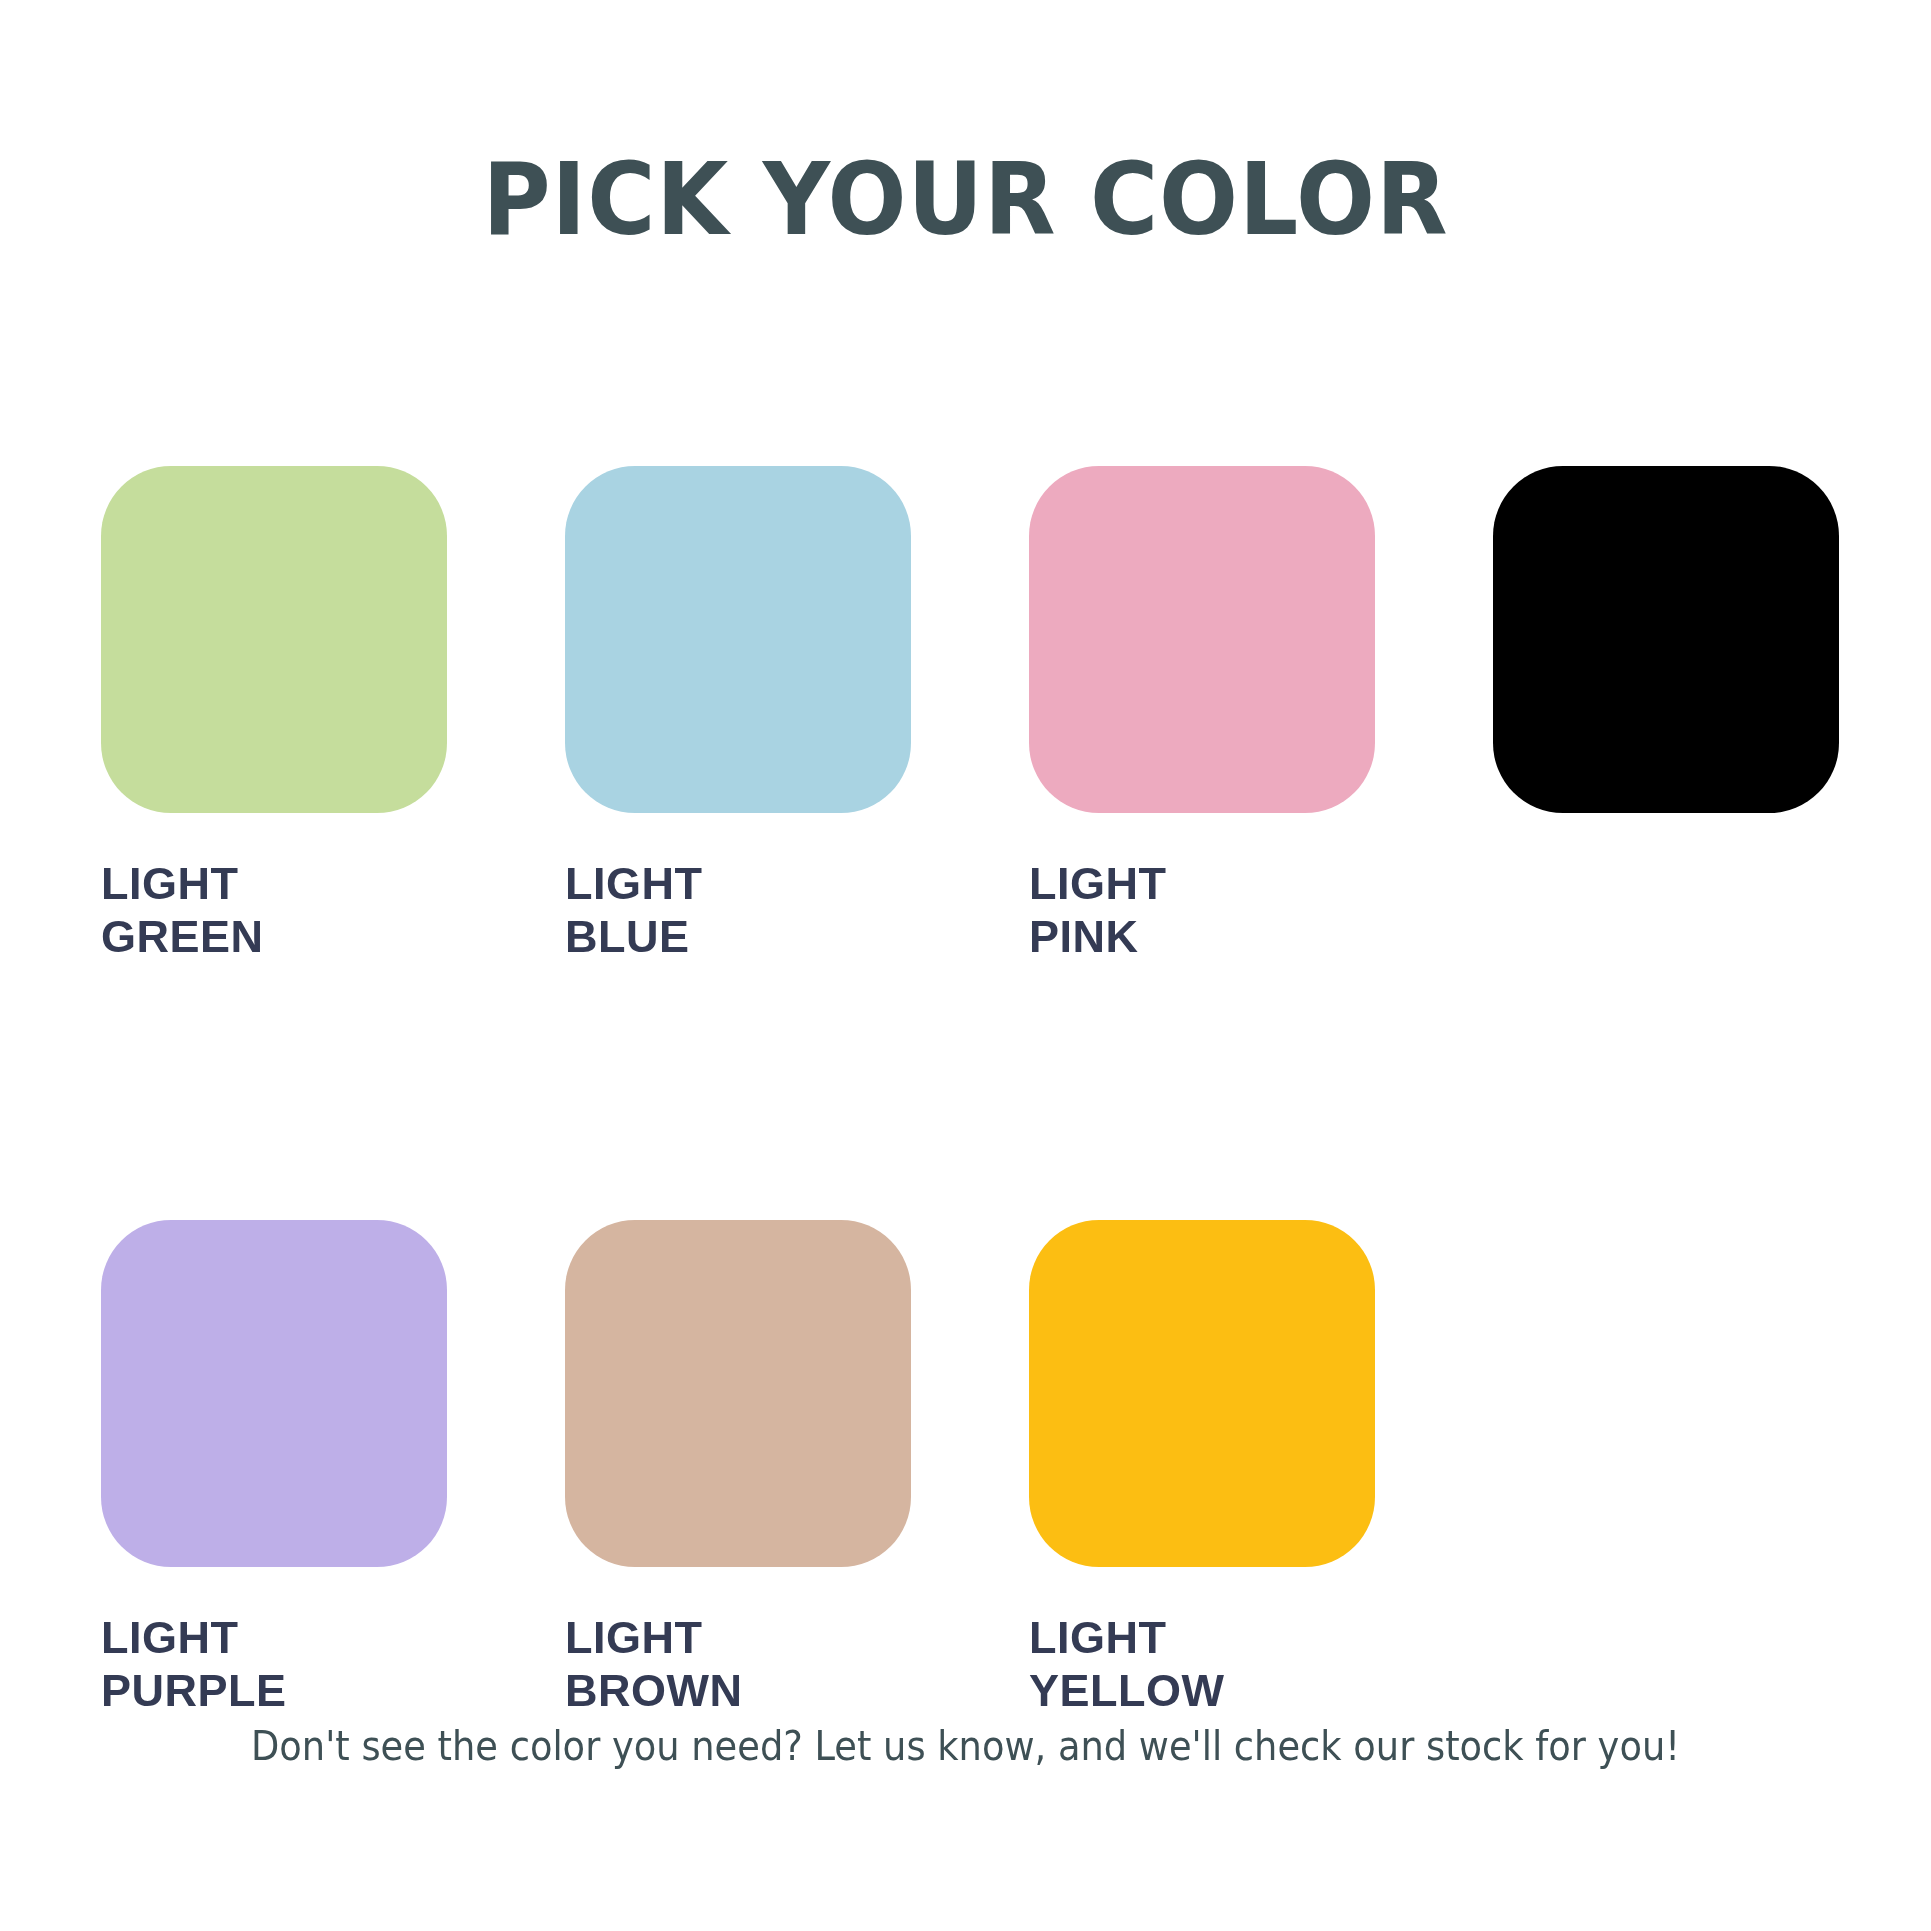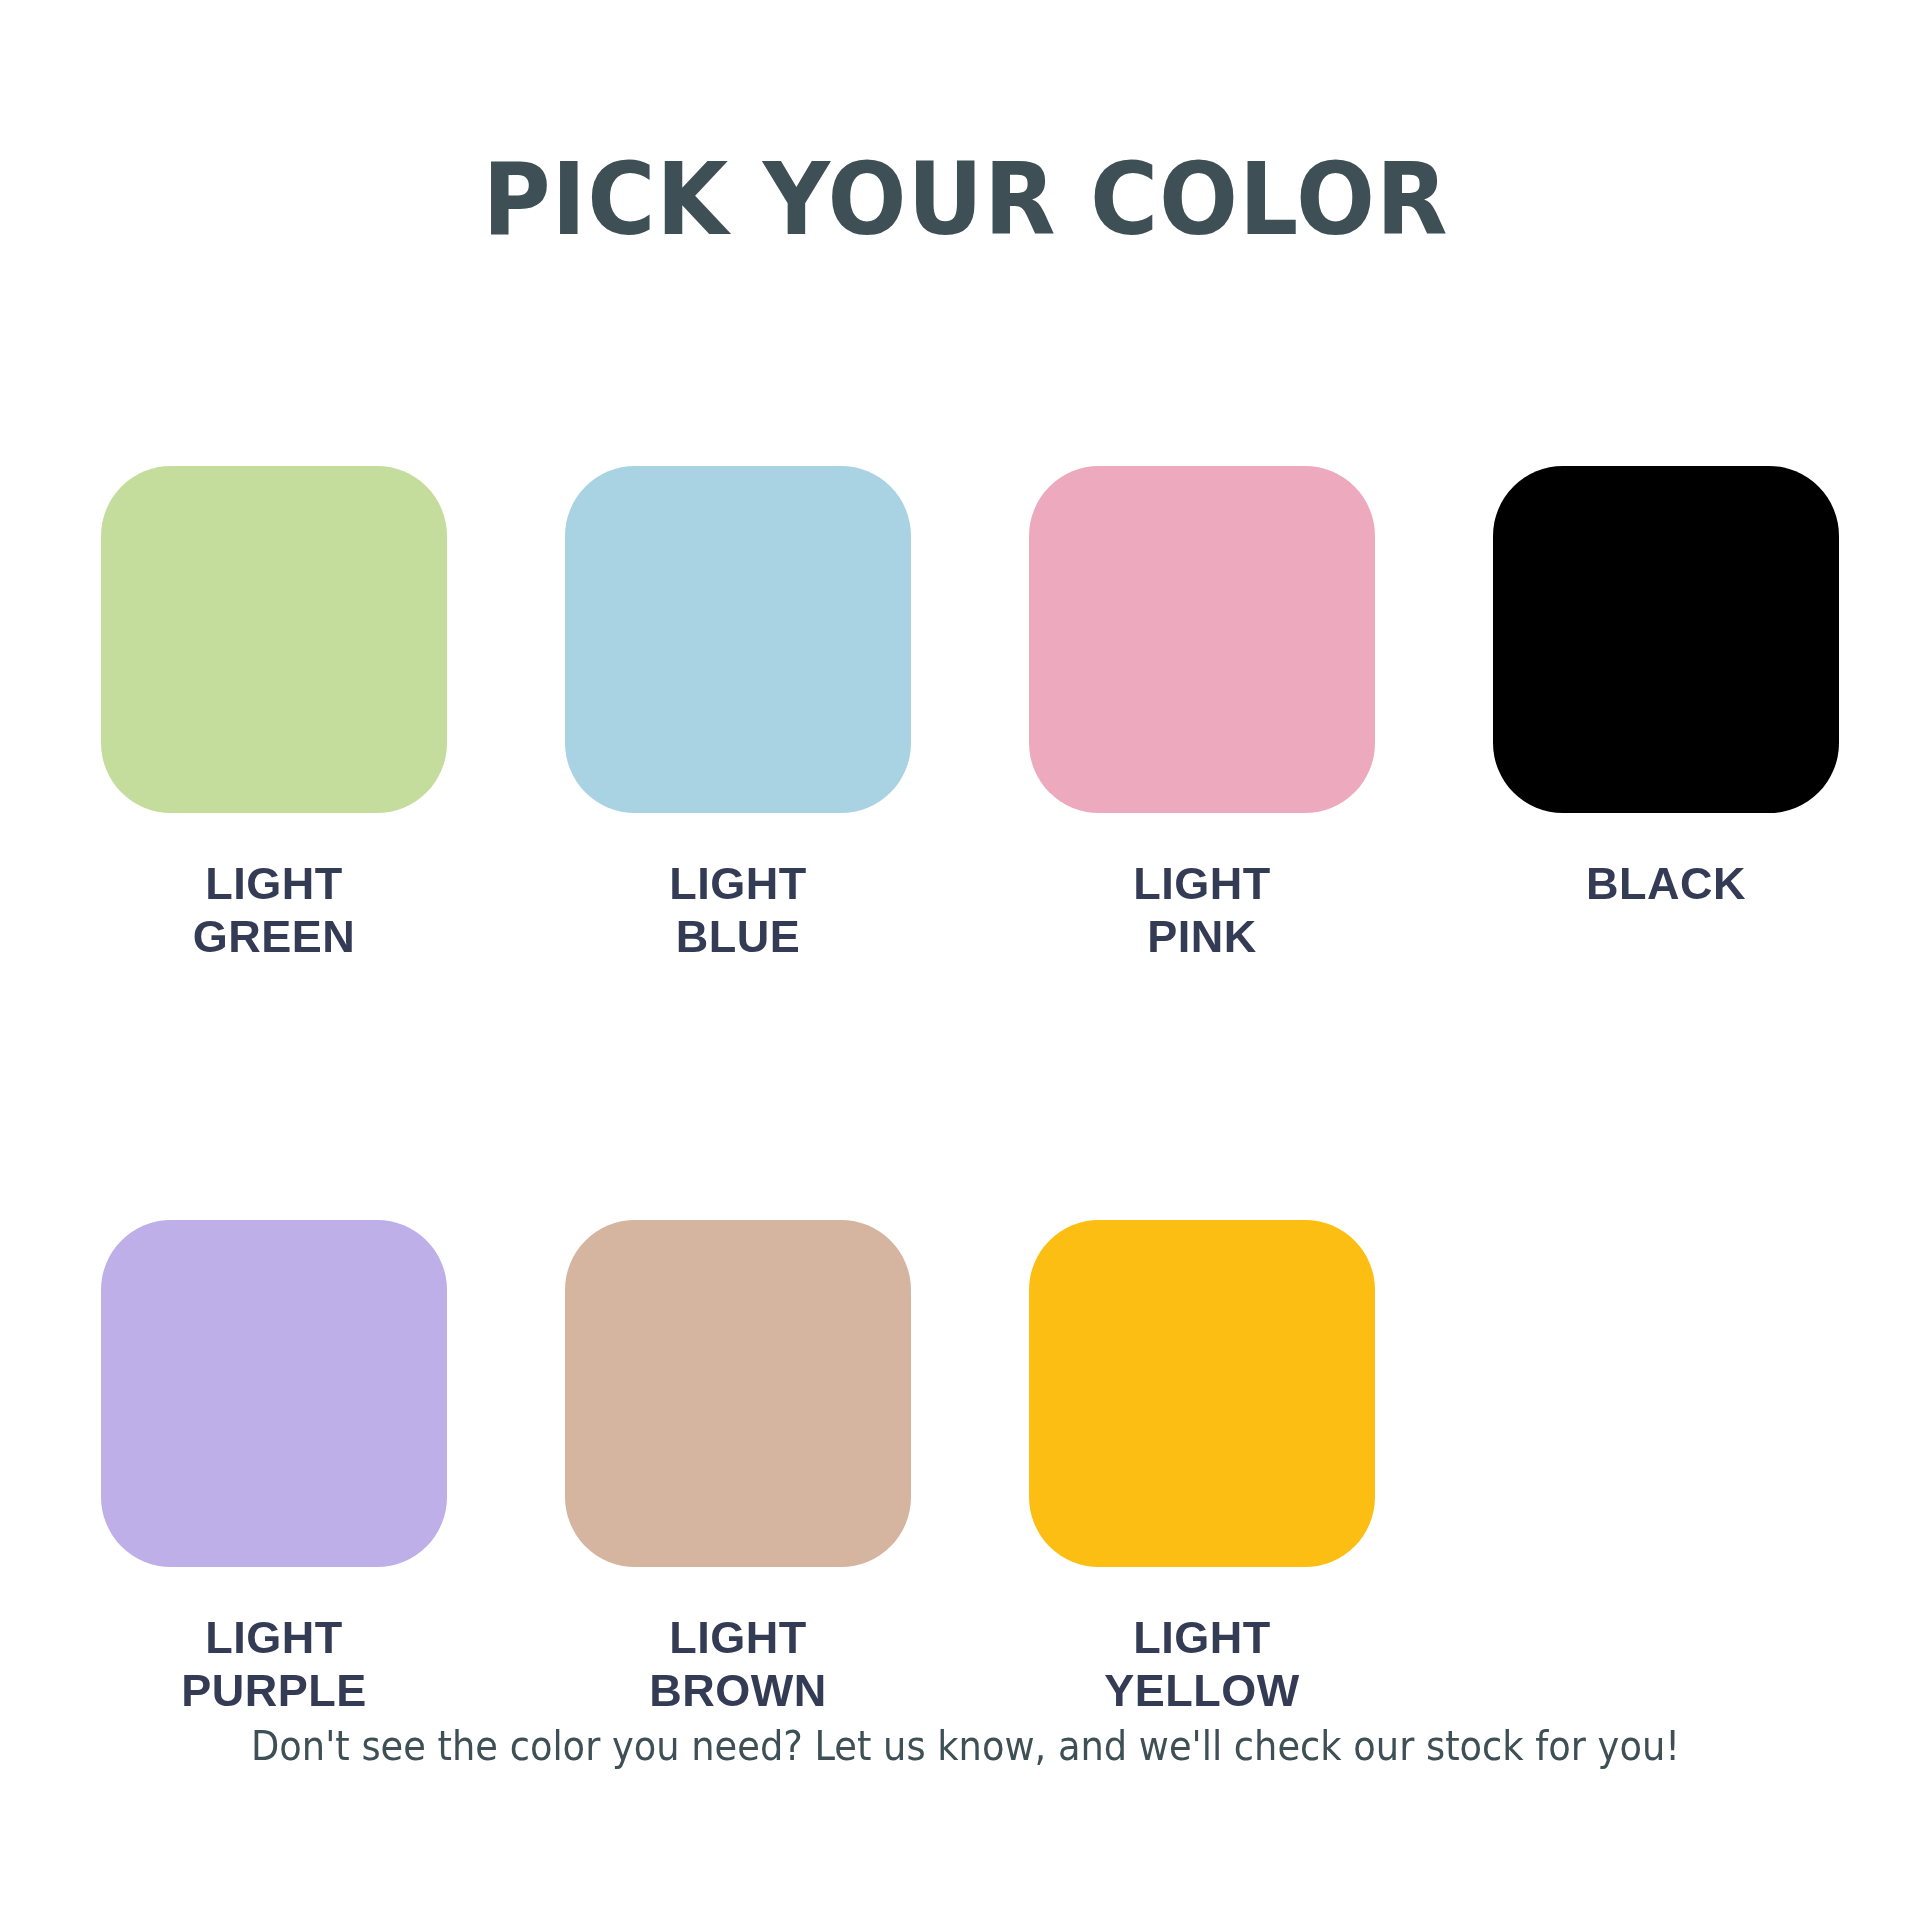--- a/index.html
+++ b/index.html
@@ -65,21 +65,20 @@
     border-radius: 70px;
     background: #CCCCCC;
   }
 
   .swatch-chip.bordered {
     border: 2.9px solid #000000;
   }
 
   .swatch-label {
     margin-top: 44px;
-    text-align: center;
     font-family: "Liberation Sans", "DejaVu Sans", sans-serif;
     font-weight: 700;
     font-size: 45px;
     line-height: 1.18;
     letter-spacing: 0.5px;
     color: #343B54;
     text-transform: uppercase;
     white-space: pre-line;
   }
 
@@ -119,21 +118,20 @@
         <div class="swatch-label">LIGHT
 BLUE</div>
       </div>
       <div class="swatch-cell">
         <div class="swatch-chip" style="background: rgb(237, 170, 191);"></div>
         <div class="swatch-label">LIGHT
 PINK</div>
       </div>
       <div class="swatch-cell">
         <div class="swatch-chip" style="background: rgb(0, 0, 0);"></div>
-        <div class="swatch-label">BLACK</div>
       </div>
       <div class="swatch-cell">
         <div class="swatch-chip" style="background: rgb(190, 175, 232);"></div>
         <div class="swatch-label">LIGHT
 PURPLE</div>
       </div>
       <div class="swatch-cell">
         <div class="swatch-chip" style="background: rgb(213, 181, 160);"></div>
         <div class="swatch-label">LIGHT
 BROWN</div>

